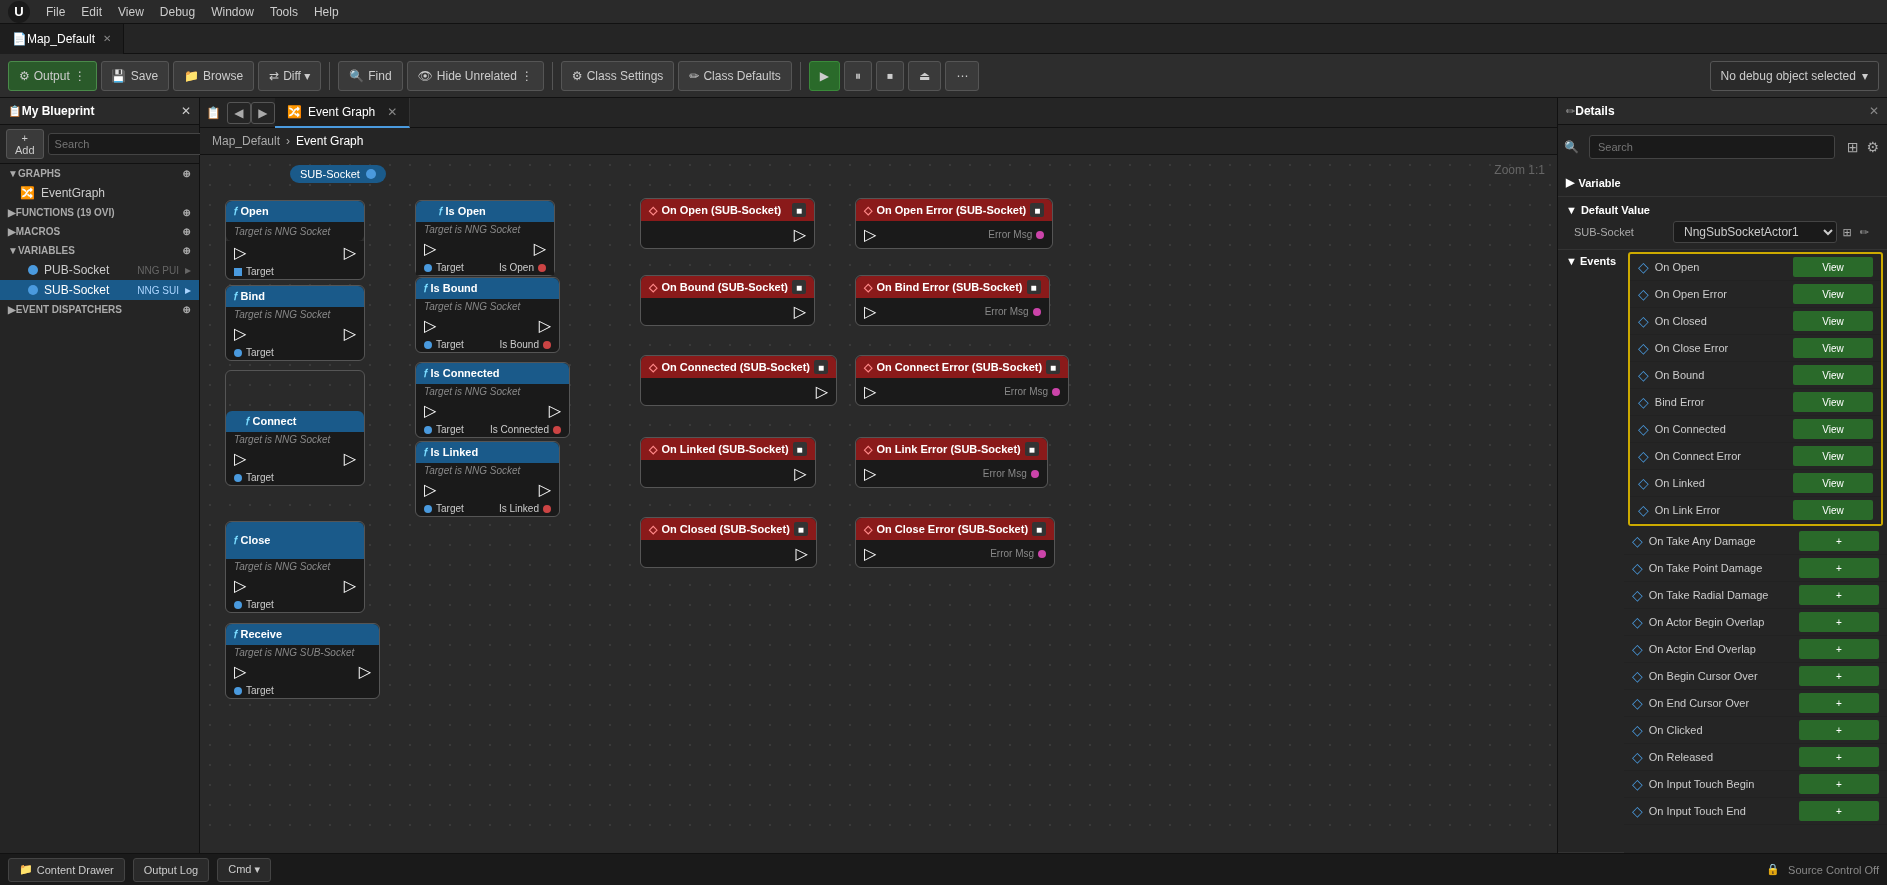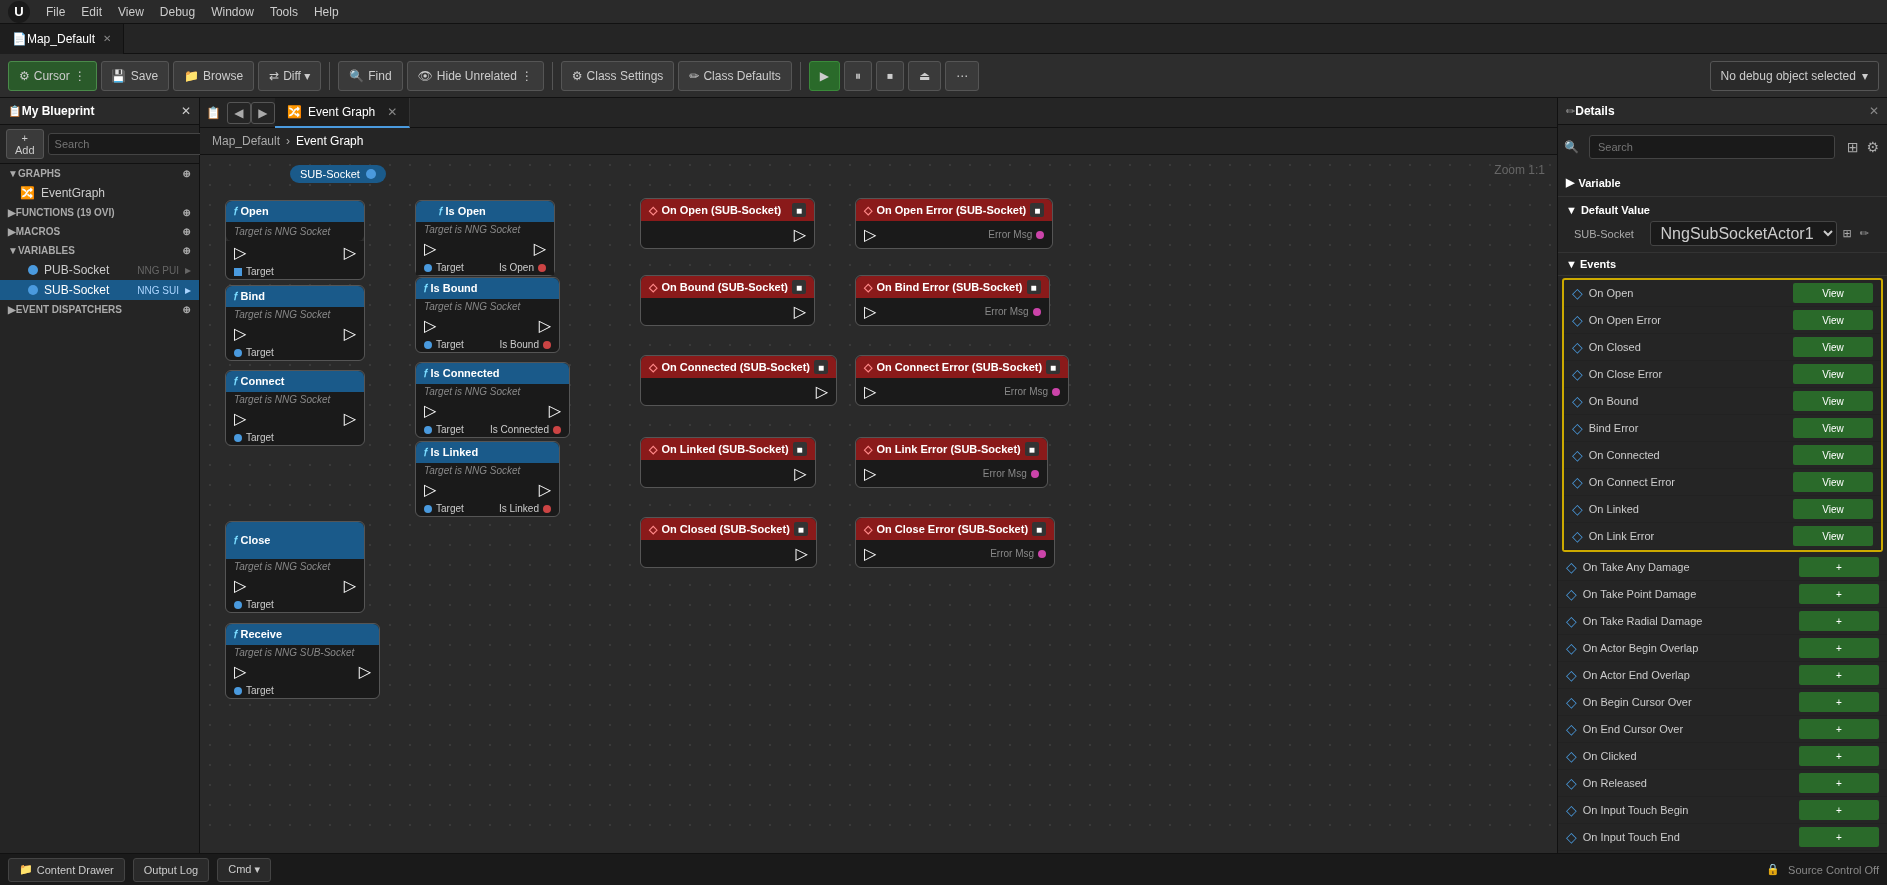--- a/index.html
+++ b/index.html
@@ -51,21 +51,21 @@
     .node-border-white { border: 1px solid #555; border-radius: 6px; }
 
     
     #right-panel { width: 330px; background: #252525; border-left: 1px solid #111; display: flex; flex-direction: column; flex-shrink: 0; }
     #right-panel-header { background: #2a2a2a; padding: 6px 8px; display: flex; align-items: center; justify-content: space-between; border-bottom: 1px solid #111; }
     .details-search { background: #1a1a1a; border: 1px solid #444; border-radius: 3px; color: #ccc; padding: 3px 8px; font-size: 11px; margin: 6px; height: 24px; width: calc(100% - 56px); }
     .details-section { padding: 4px 8px; border-bottom: 1px solid #333; }
     .details-section-header { color: #fff; font-size: 11px; font-weight: bold; padding: 3px 0; cursor: pointer; display: flex; align-items: center; gap: 4px; }
     .details-row { display: flex; align-items: center; padding: 2px 8px; }
     .details-label { color: #aaa; font-size: 11px; flex: 1; }
-    .details-dropdown { background: #1a1a1a; border: 1px solid #444; border-radius: 3px; color: #ccc; padding: 2px 6px; font-size: 16px; flex: 2; }
+    .details-dropdown { background: #1a1a1a; border: 1px solid #444; border-radius: 3px; color: #ccc; padding: 2px 6px; font-size: 12px; flex: 2; }
     
     
     #events-list { flex: 1; overflow-y: auto; }
     .event-row { display: flex; align-items: center; padding: 3px 8px; border-bottom: 1px solid #222; }
     .event-name { flex: 1; font-size: 11px; color: #ccc; display: flex; align-items: center; gap: 6px; }
     .event-add-btn { background: #2a6a2a; border: none; color: #fff; width: 80px; height: 20px; border-radius: 2px; font-size: 10px; cursor: pointer; display: flex; align-items: center; justify-content: center; }
     .event-view-btn { background: #2a6a2a; border: none; color: #fff; width: 80px; height: 20px; border-radius: 2px; font-size: 10px; cursor: pointer; display: flex; align-items: center; justify-content: center; }
 
     
     #status-bar { background: #1a1a1a; height: 32px; display: flex; align-items: center; padding: 0 8px; border-top: 1px solid #111; gap: 8px; }
@@ -114,21 +114,21 @@
   <div class="tab active">
     <span>📄</span>
     <span>Map_Default</span>
     <span class="close-btn">✕</span>
   </div>
 </div>
 
 <div id="toolbar">
   <button class="toolbar-btn compile">
     <span>⚙</span>
-    <span>Cursor</span>
+    <span>Output</span>
     <span>⋮</span>
   </button>
   <button class="toolbar-btn">
     <span>💾</span>
     <span>Save</span>
   </button>
   <button class="toolbar-btn">
     <span>📁</span>
     <span>Browse</span>
   </button>
@@ -363,21 +363,21 @@
           <span style="margin-left:auto; background:#333; width:14px; height:14px; display:flex; align-items:center; justify-content:center; border-radius:2px; font-size:10px;">■</span>
         </div>
         <div style="background:#1a1a1a; border-radius:0 0 6px 6px; padding:4px 8px; display:flex; align-items:center;">
           <span style="font-size:16px; color:#fff; margin-right:auto;">▷</span>
           <span style="color:#888; font-size:10px; margin-right:4px;">Error Msg</span>
           <span style="background:#cc44aa; width:8px; height:8px; border-radius:50%; display:inline-block;"></span>
         </div>
       </div>
 
       <div style="position:absolute; top:215px; left:25px; min-width:140px;" class="node-border-white">
-        <div style="background:#1a5a8a; border-radius:6px 6px 0 0; padding:4px 8px; font-size:11px; font-weight:bold; color:#fff;">
+        <div style="background:#1a5a8a; border-radius:6px 6px 0 0; padding:4px 20px; font-size:11px; font-weight:bold; color:#fff;margin-top:40px;">
           <span style="color:#7adbff;">𝑓</span> <span>Connect</span>
         </div>
         <div style="background:#1a1a1a; font-size:10px; color:#888; font-style:italic; padding:2px 8px;">Target is NNG Socket</div>
         <div style="background:#1a1a1a; padding:2px 8px; display:flex; justify-content:space-between;">
             <span style="color:#fff; font-size:16px;">▷</span>
             <span style="color:#fff; font-size:16px;">▷</span>
           </div>
         <div style="background:#1a1a1a; border-radius:0 0 6px 6px; padding:2px 8px; display:flex; align-items:center; gap:4px; font-size:10px;">
           <span style="background:#4a9ade; width:8px; height:8px; border-radius:50%; display:inline-block;"></span>
             <span>Target</span>
@@ -556,21 +556,21 @@
         <div style="display:flex; align-items:center; gap:4px; flex:2;">
           <select class="details-dropdown">
             <option>NngSubSocketActor1</option>
           </select>
           <button class="icon-btn" style="font-size:11px;">⊞</button>
           <button class="icon-btn" style="font-size:11px;">✏</button>
         </div>
       </div>
     </div>
 
-    <div style="flex:1; overflow:hidden; display:flex; flex-direction:column;">
+    <div style="flex:1; overflow:hidden; display:flex; flex-direction:row;">
       <div style="padding:4px 8px; border-bottom:1px solid #333; cursor:pointer;">
         <span style="color:#fff; font-size:11px; font-weight:bold;">▼ </span>
         <span style="color:#fff; font-size:11px; font-weight:bold;">Events</span>
       </div>
 
       <div id="events-list" style="overflow-y:auto; flex:1;">
         <div style="border:2px solid #ccaa00; border-radius:3px; margin:2px 4px;">
 
           <div class="event-row">
             <span class="event-name">

